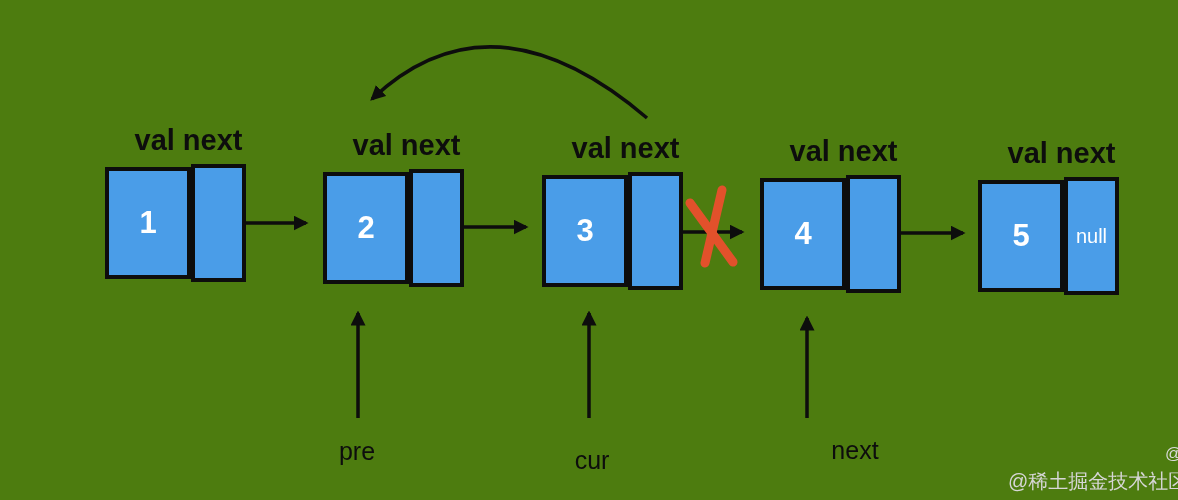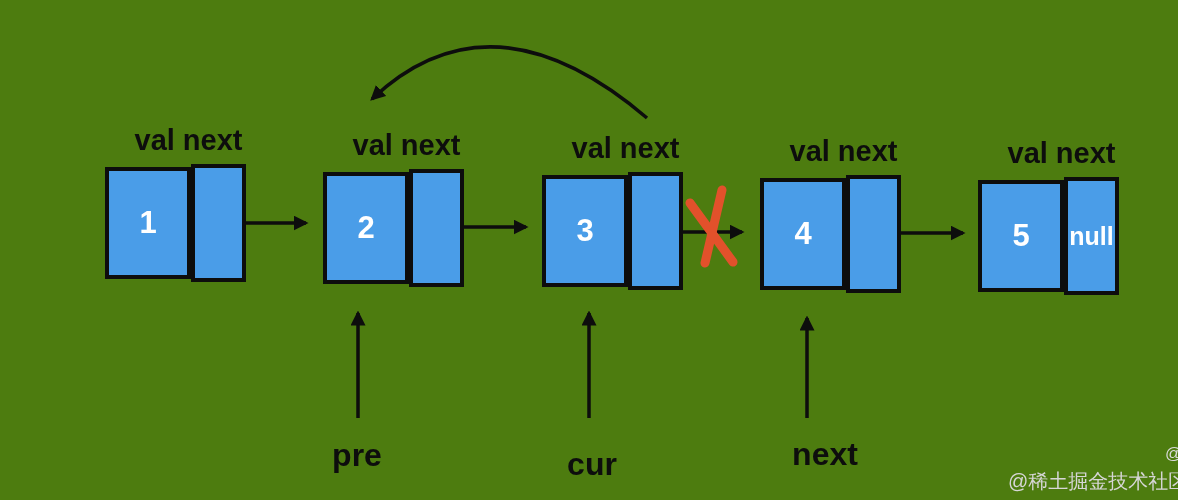--- a/index.html
+++ b/index.html
@@ -18,24 +18,24 @@
     position:absolute;left:0;top:45px;width:86px;height:112px;
     background:#4A9DE8;border:4px solid #0d0d0d;box-sizing:border-box;
     display:flex;align-items:center;justify-content:center;
   }
   .next-box{
     position:absolute;left:86px;top:42px;width:55px;height:118px;
     background:#4A9DE8;border:4px solid #0d0d0d;box-sizing:border-box;
     display:flex;align-items:center;justify-content:center;
   }
   .val-text{color:#ffffff;font-size:31px;font-weight:bold;}
-  .next-text{color:#ffffff;font-size:25px;font-weight:bold;}
+  .next-text{color:#ffffff;font-size:20px;font-weight:normal;}
   .pointer-label{
     position:absolute;transform:translateX(-50%);
-    font-size:32px;font-weight:bold;color:#0d0d0d;white-space:nowrap;
+    font-size:25px;font-weight:normal;color:#0d0d0d;white-space:nowrap;
   }
   .watermark{
     position:absolute;color:#d6d6d6;font-size:20px;white-space:nowrap;
     font-family:"Liberation Sans",sans-serif;
   }
   .watermark-corner{
     position:absolute;color:#dadada;font-size:17px;white-space:nowrap;
   }
 </style>
 </head>
@@ -112,18 +112,18 @@
     <div class="val-box">
       <span class="val-text">5</span>
     </div>
     <div class="next-box">
       <span class="next-text">null</span>
     </div>
   </div>
 
   <div class="pointer-label" style="left:357px;top:437px;">pre</div>
   <div class="pointer-label" style="left:592px;top:446px;text-align:center;">cur</div>
-  <div class="pointer-label" style="left:825px;top:436px;">next</div>
+  <div class="pointer-label" style="left:855px;top:436px;">next</div>
 
   <div class="watermark" style="left:1008px;top:468px;">@稀土掘金技术社区</div>
   <div class="watermark-corner" style="left:1165px;top:444px;">@</div>
 
 </div>
 
 </body></html>

